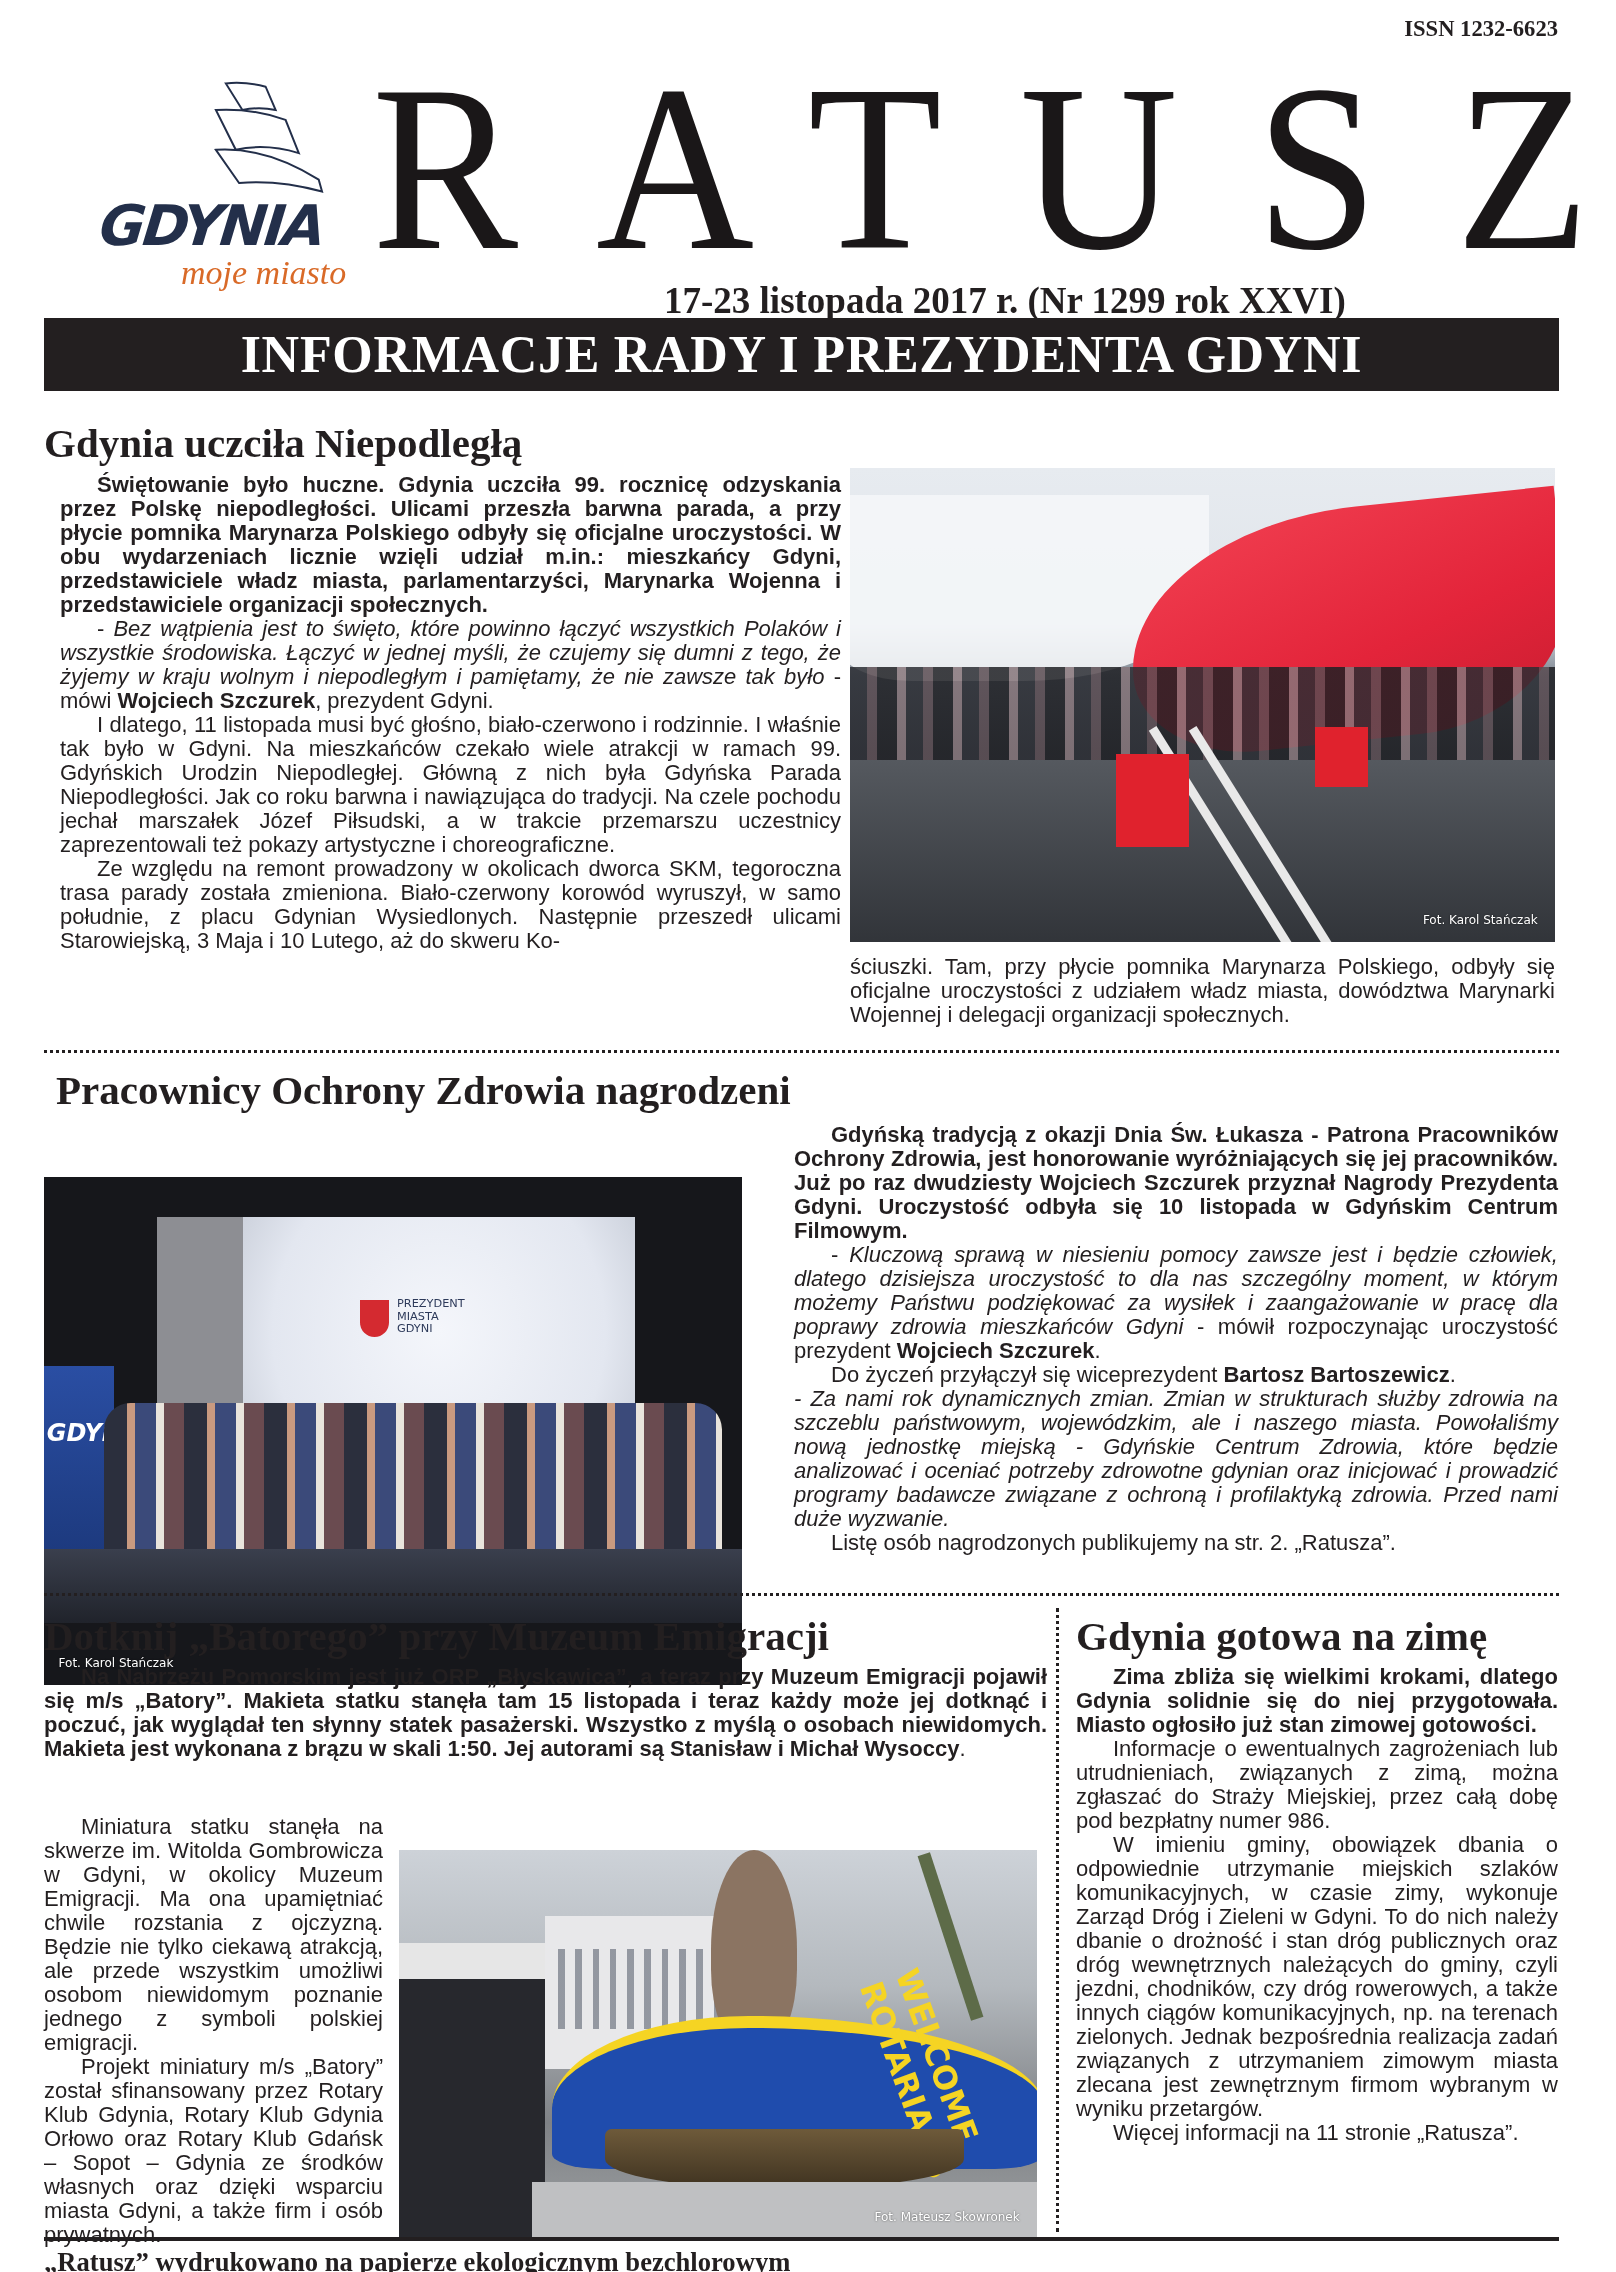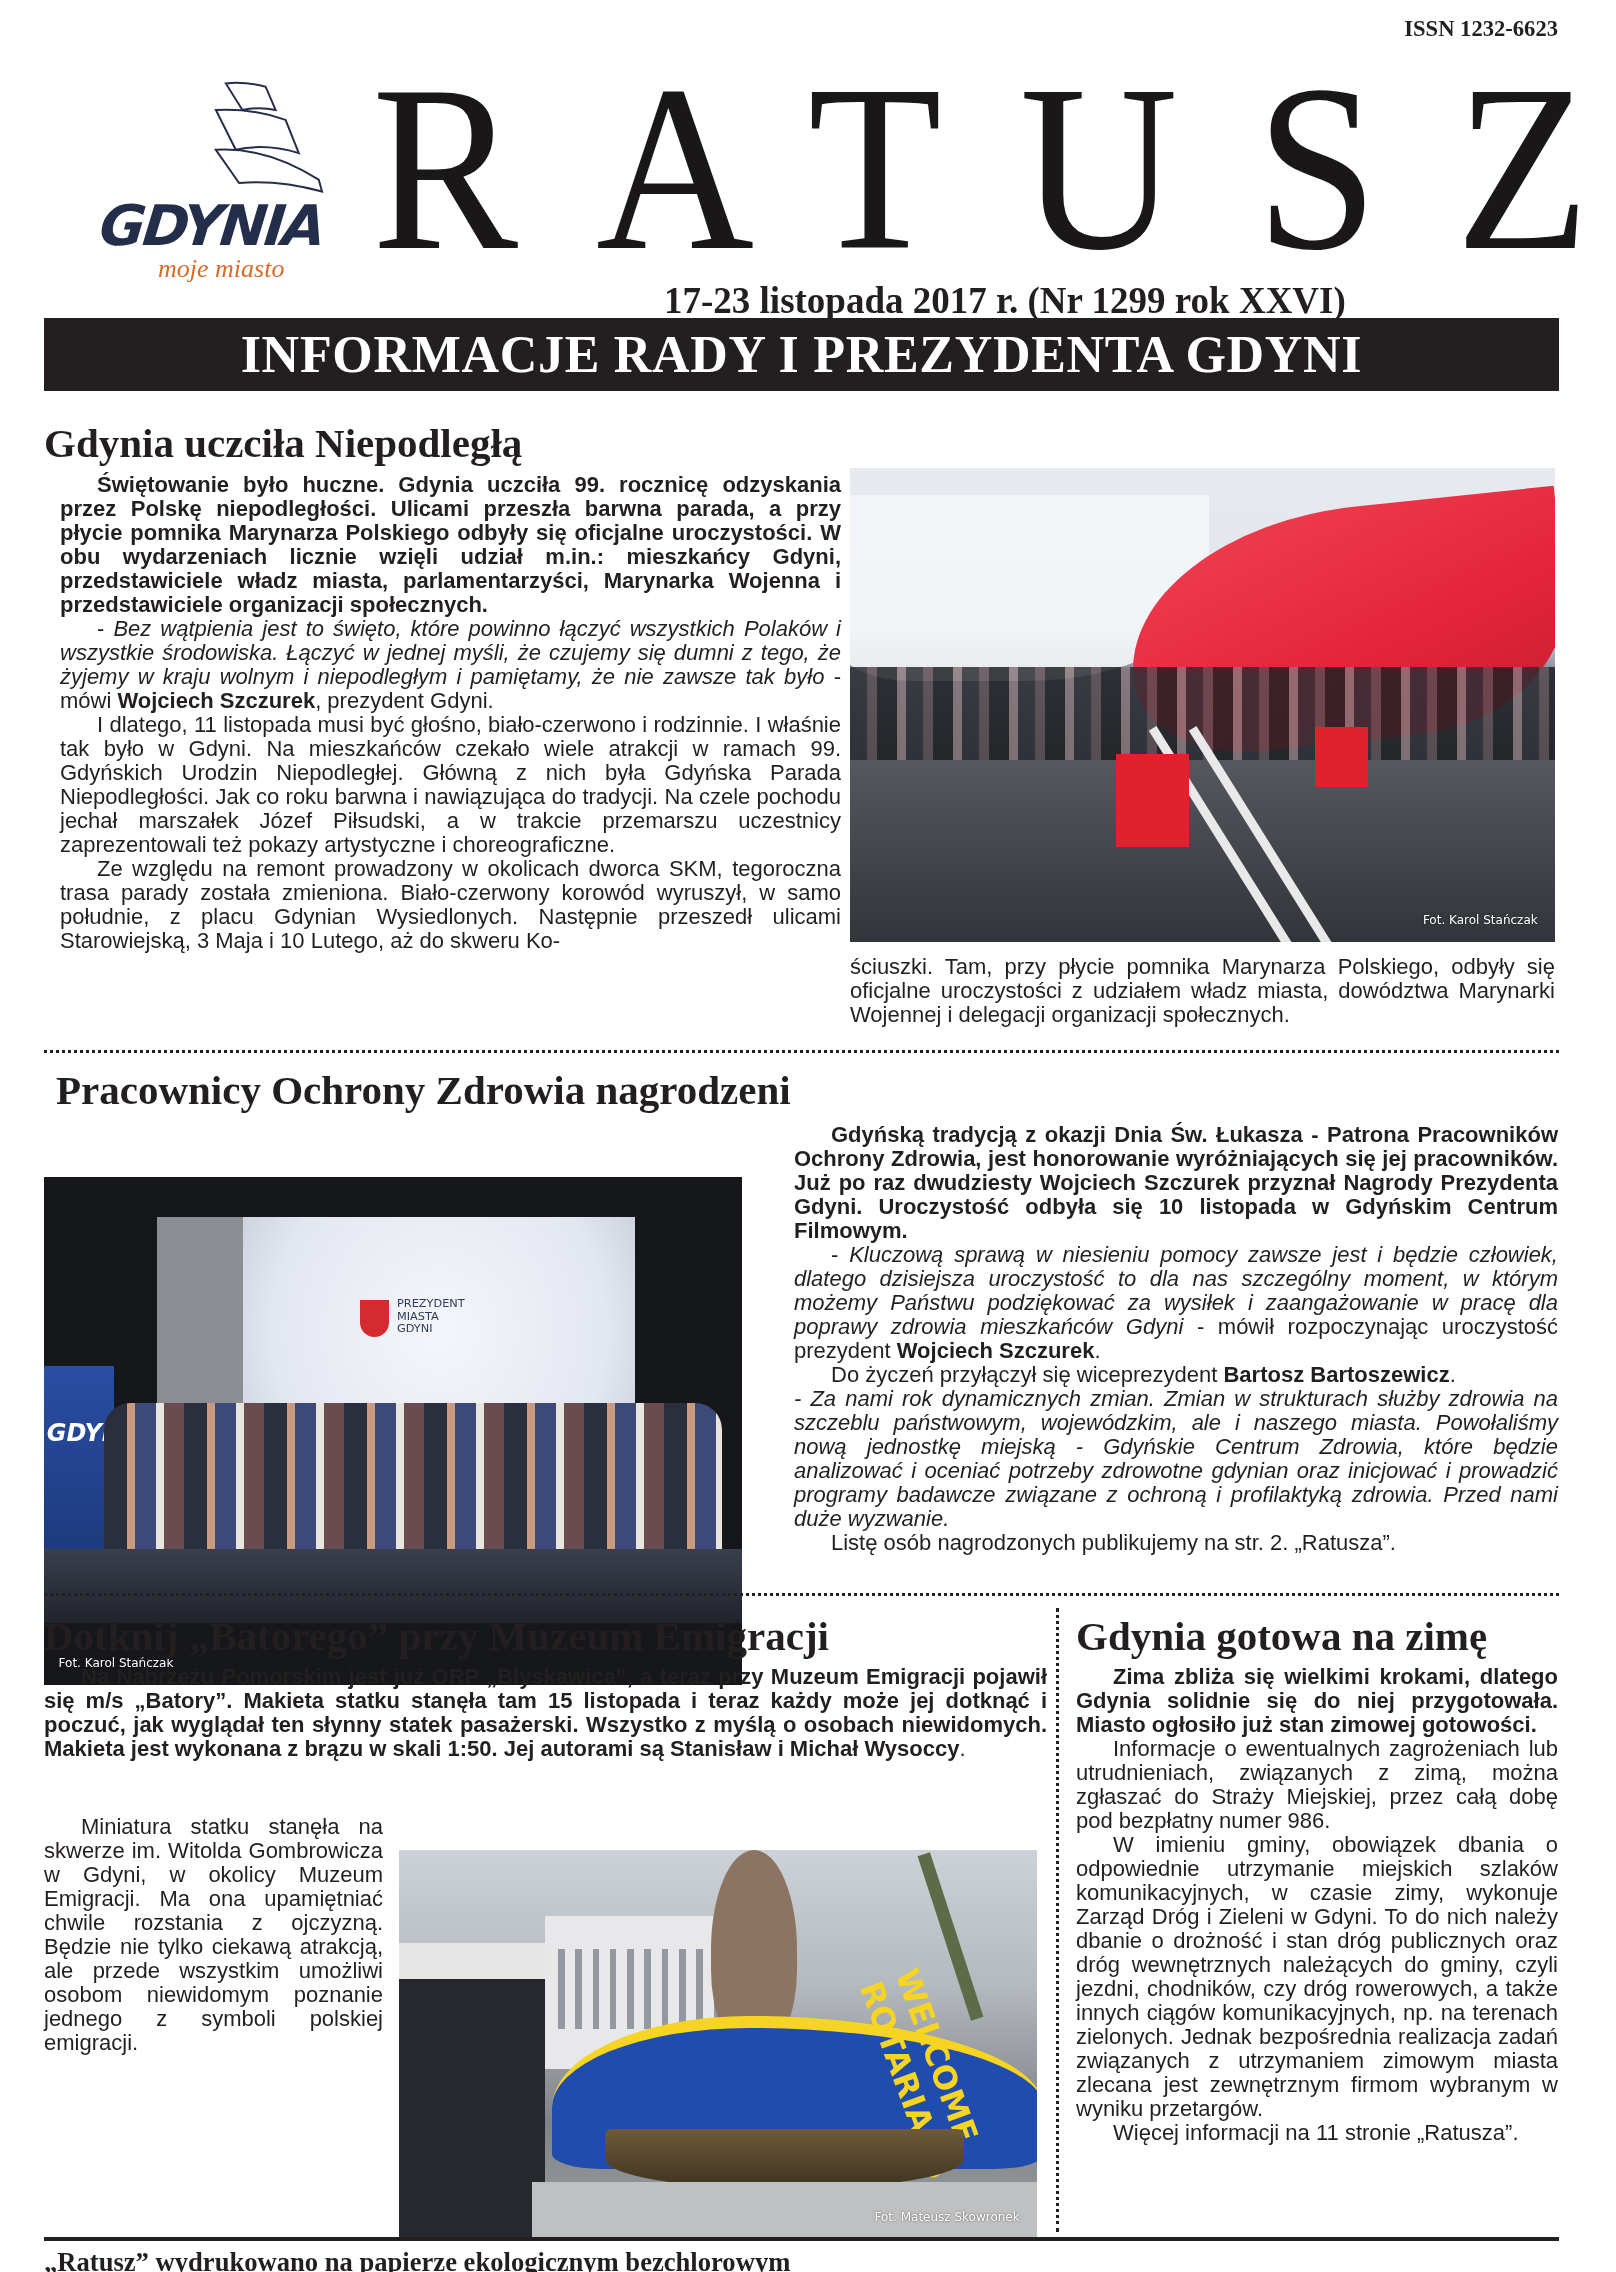--- a/index.html
+++ b/index.html
@@ -6,22 +6,22 @@
   html, body { width: 1616px; height: 2273px; background: #ffffff; overflow: hidden; }
   body { position: relative; color: #231f20; font-family: "Liberation Sans", sans-serif; }
   .abs { position: absolute; }
 
   .issn { right: 58px; top: 16px; font-family: "Liberation Serif", serif; font-weight: bold; font-size: 22.6px; }
   .masthead { left: 372px; top: 40px; width: 1189px; height: 239px; font-family: "Liberation Serif", serif;
     font-size: 219px; line-height: 239px; letter-spacing: 78px; white-space: nowrap; color: #1a1718; transform: scaleY(1.08); transform-origin: top left; }
   .logo { left: 93px; top: 80px; width: 266px; height: 219px; }
   .logo-word { position: absolute; left: 6.6px; top: 113px; font-family: "DejaVu Sans", sans-serif; font-weight: bold;
     font-style: italic; font-size: 56px; color: #232f4a; letter-spacing: -2.7px; transform: skewX(-6deg); }
-  .logo-tag { position: absolute; left: 65px; top: 174px; font-family: "Liberation Serif", serif; font-style: italic;
-    font-size: 26px; color: #d96a28; }
+  .logo-tag { position: absolute; left: 88px; top: 174px; font-family: "Liberation Serif", serif; font-style: italic;
+    font-size: 34px; color: #d96a28; }
   .logo-sails { position: absolute; left: 93px; top: 0; width: 146px; height: 113px; }
   .dateline { left: 664px; top: 279px; font-family: "Liberation Serif", serif; font-weight: bold; font-size: 37px; }
   .banner { left: 44px; top: 318px; width: 1515px; height: 73px; background: #231f20; color: #fff; text-align: center;
     font-family: "Liberation Serif", serif; font-weight: bold; font-size: 52px; line-height: 73px; letter-spacing: 0.7px; }
 
   h2.headline { position: absolute; font-family: "Liberation Serif", serif; font-weight: bold; font-size: 41px;
     line-height: 47px; color: #231f20; white-space: nowrap; }
   .col { position: absolute; font-size: 22px; line-height: 24px; text-align: justify; }
   .col p { text-indent: 37px; }
   .col p.noind { text-indent: 0; }
@@ -160,20 +160,21 @@
 </div>
 
 <div class="dotted-h" style="left:44px; top:1593px; width:1515px;"></div>
 
 <h2 class="headline" style="left:44px; top:1613px;">Dotknij „Batorego” przy Muzeum Emigracji</h2>
 <div class="col" style="left:44px; top:1665px; width:1003px;">
   <p class="lead"><span>Na Nabrzeżu Pomorskim jest już ORP „Błyskawica”, a teraz przy Muzeum Emigracji pojawił się m/s „Batory”. Makieta statku stanęła tam 15 listopada i teraz każdy może jej dotknąć i poczuć, jak wyglądał ten słynny statek pasażerski. Wszystko z myślą o osobach niewidomych. Makieta jest wykonana z brązu w skali 1:50. Jej autorami są </span><span>Stanisław i Michał Wysoccy</span><span style="font-weight:normal">.</span></p>
 </div>
 <div class="col" style="left:44px; top:1787px; width:339px;margin-top:28px;">
   <p>Miniatura statku stanęła na skwerze im. Witolda Gombrowicza w Gdyni, w okolicy Muzeum Emigracji. Ma ona upamiętniać chwile rozstania z ojczyzną. Będzie nie tylko ciekawą atrakcją, ale przede wszystkim umożliwi osobom niewidomym poznanie jednego z symboli polskiej emigracji.</p>
+  <p>Projekt miniatury m/s „Batory” został sfinansowany przez Rotary Klub Gdynia, Rotary Klub Gdynia Orłowo oraz Rotary Klub Gdańsk – Sopot – Gdynia ze środków własnych oraz dzięki wsparciu miasta Gdyni, a także firm i osób prywatnych.</p>
 </div>
 <div class="photo p3">
   <div class="bldg"></div>
   <div class="rock"></div>
   <div class="crane"></div>
   <div class="men"></div>
   <div class="banner-flag">
       <span>WELCOME ROTARIANS</span>
     </div>
   <div class="ship"></div>

